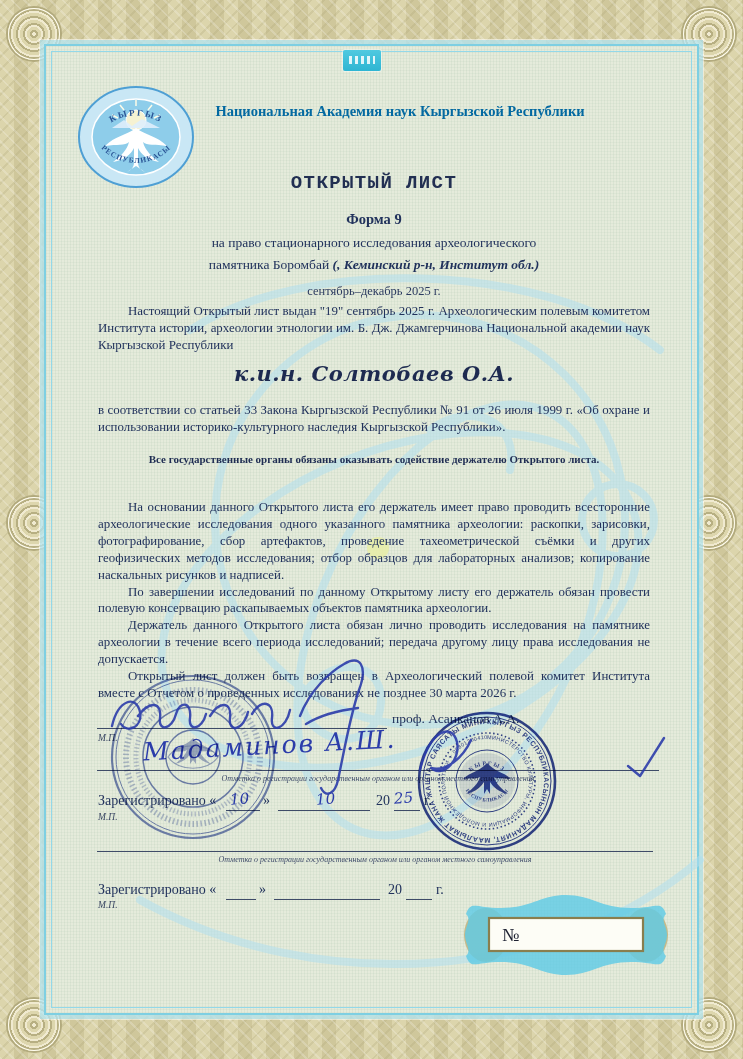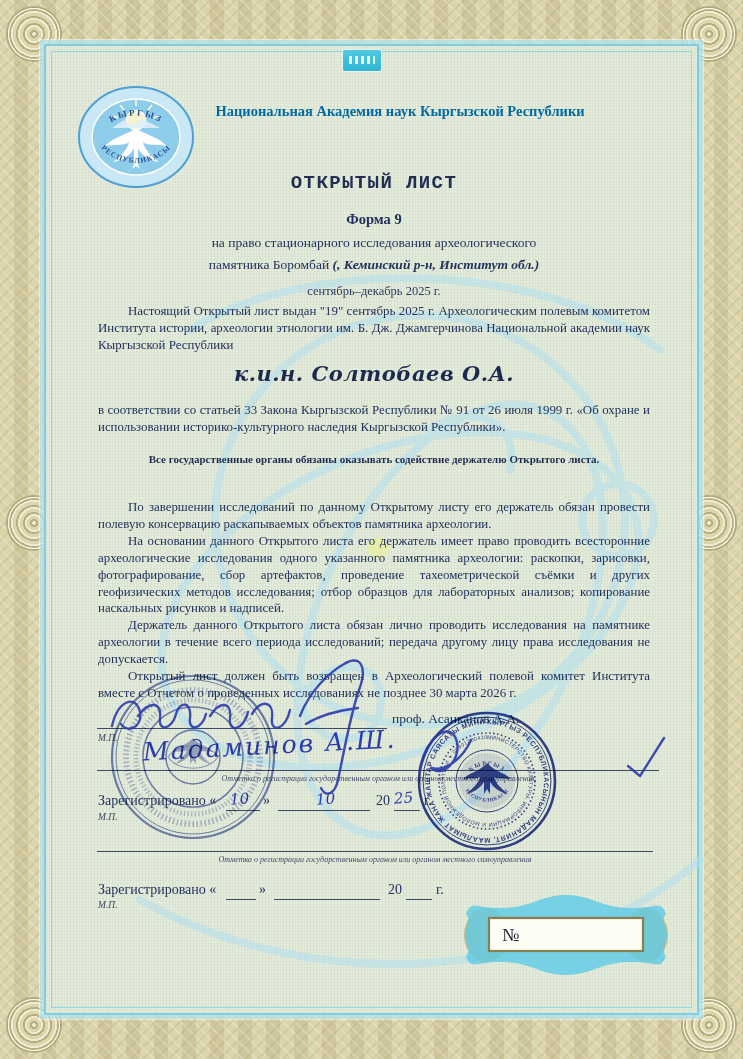--- a/index.html
+++ b/index.html
@@ -156,22 +156,22 @@
 <div class="t sub1 center">на право стационарного исследования археологического</div>
 <div class="t sub2 center"><span>памятника Боромбай </span><span class="it">(, Кеминский р-н, Институт обл.)</span></div>
 <div class="t period center">сентябрь–декабрь 2025 г.</div>
 
 <div class="t par justify indent p-issued">Настоящий Открытый лист выдан "19" сентябрь 2025 г. Археологическим полевым комитетом Института истории, археологии этнологии им. Б. Дж. Джамгерчинова Национальной академии наук Кыргызской Республики</div>
 <div class="t holder center">к.и.н. Солтобаев О.А.</div>
 <div class="t par justify p-law">в соответствии со статьей 33 Закона Кыргызской Республики № 91 от 26 июля 1999 г. «Об охране и использовании историко-культурного наследия Кыргызской Республики».</div>
 <div class="t notice center">Все государственные органы обязаны оказывать содействие держателю Открытого листа.</div>
 
 <div class="t bodyblock">
+  <p>На основании данного Открытого листа его держатель имеет право проводить всесторонние археологические исследования одного указанного памятника археологии: раскопки, зарисовки, фотографирование, сбор артефактов, проведение тахеометрической съёмки и других геофизических методов исследования; отбор образцов для лабораторных анализов; копирование наскальных рисунков и надписей.</p>
   <p>По завершении исследований по данному Открытому листу его держатель обязан провести полевую консервацию раскапываемых объектов памятника археологии.</p>
-  <p>На основании данного Открытого листа его держатель имеет право проводить всесторонние археологические исследования одного указанного памятника археологии: раскопки, зарисовки, фотографирование, сбор артефактов, проведение тахеометрической съёмки и других геофизических методов исследования; отбор образцов для лабораторных анализов; копирование наскальных рисунков и надписей.</p>
   <p>Держатель данного Открытого листа обязан лично проводить исследования на памятнике археологии в течение всего периода исследований; передача другому лицу права исследования не допускается.</p>
   <p>Открытый лист должен быть возвращен в Археологический полевой комитет Института вместе с Отчетом о проведенных исследованиях не позднее 30 марта 2026 г.</p>
 </div>
 
 <div class="line" style="left:97px;top:728px;width:290px"></div>
 <div class="t dirname">проф. Асанканов А.А.</div>
 <div class="mp" style="left:98px;top:733px">М.П.</div>
 
 <div class="t hand madaminov">Мадаминов А.Ш.</div>
 <div class="line" style="left:97px;top:770px;width:562px"></div>

